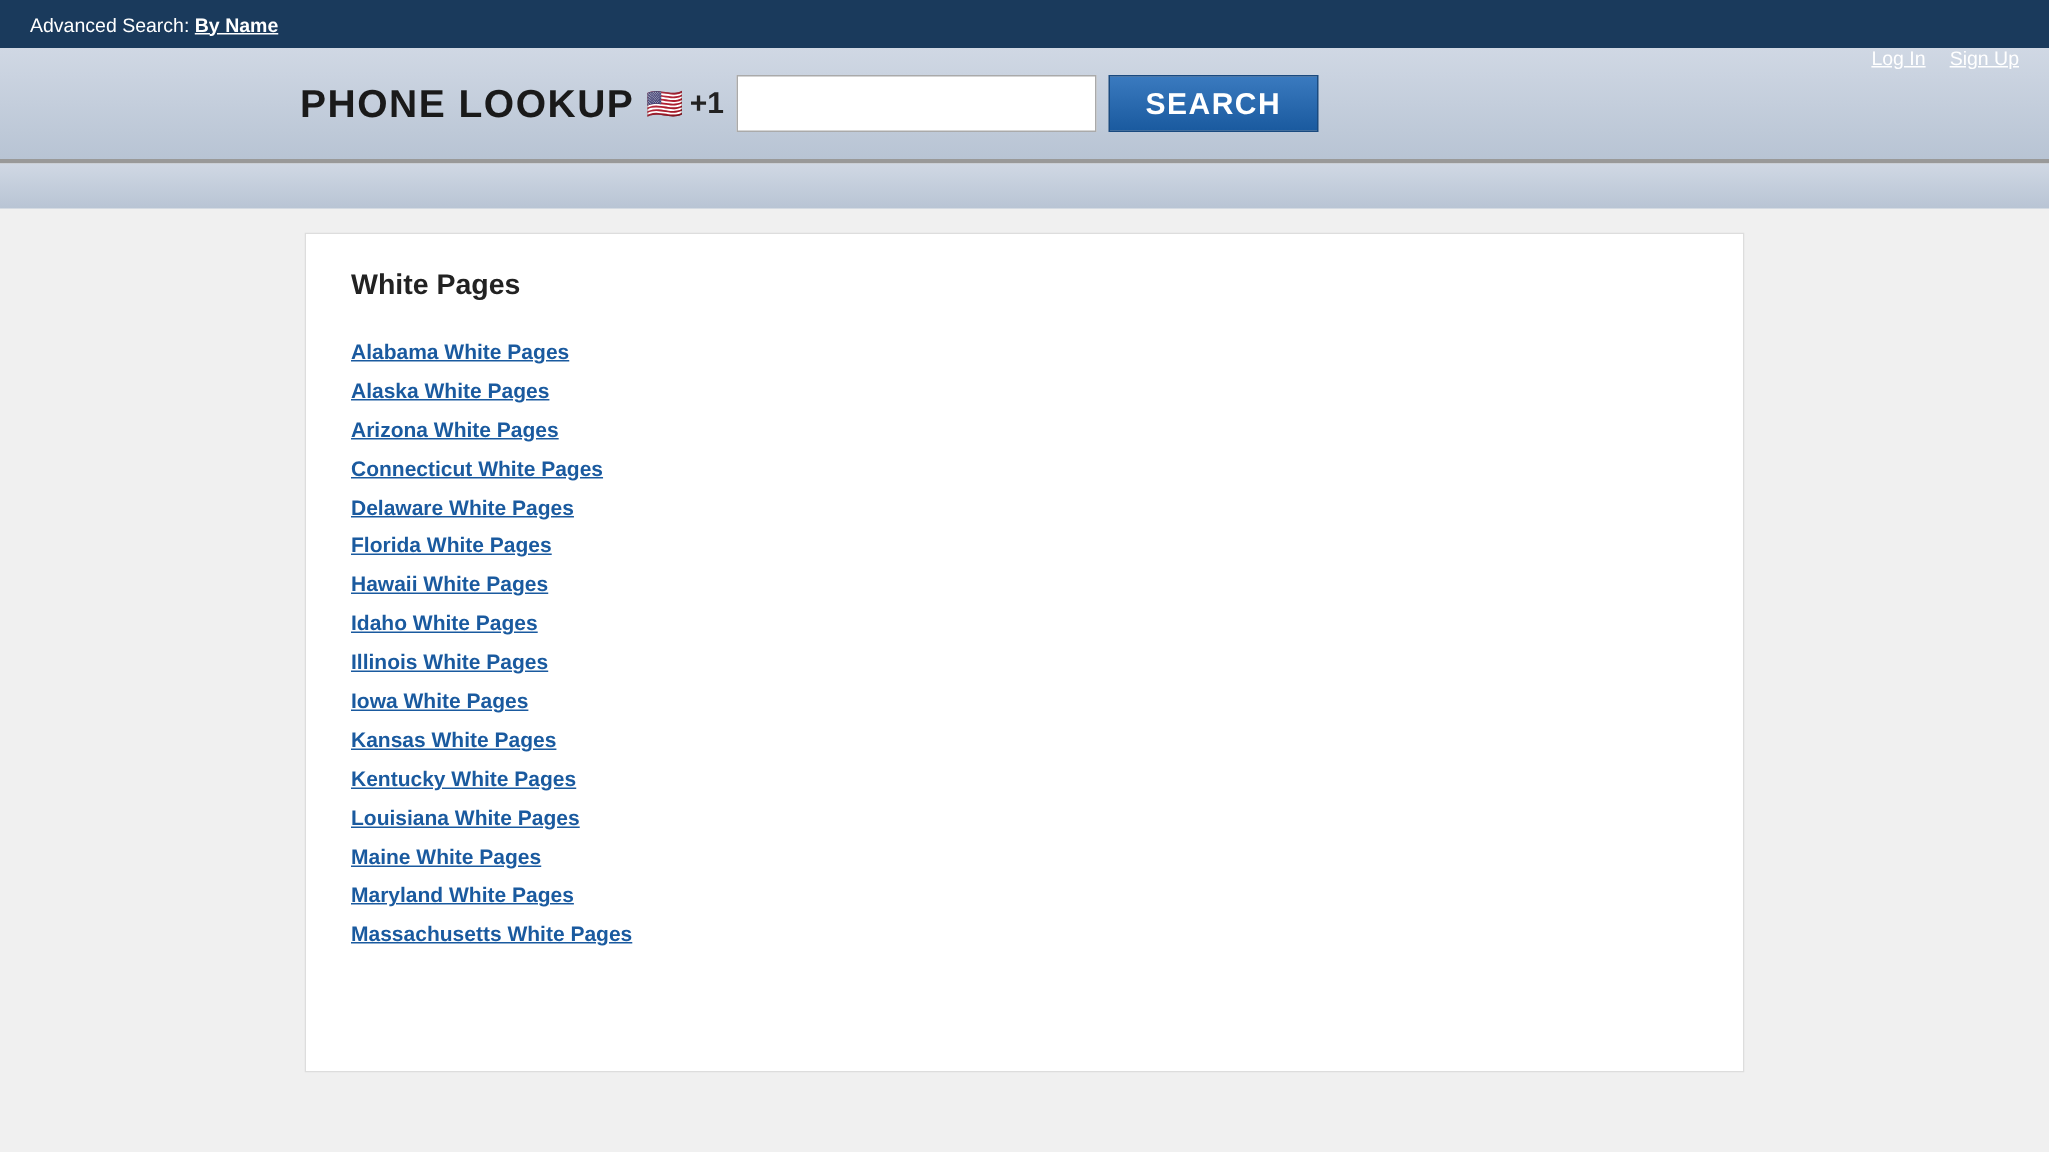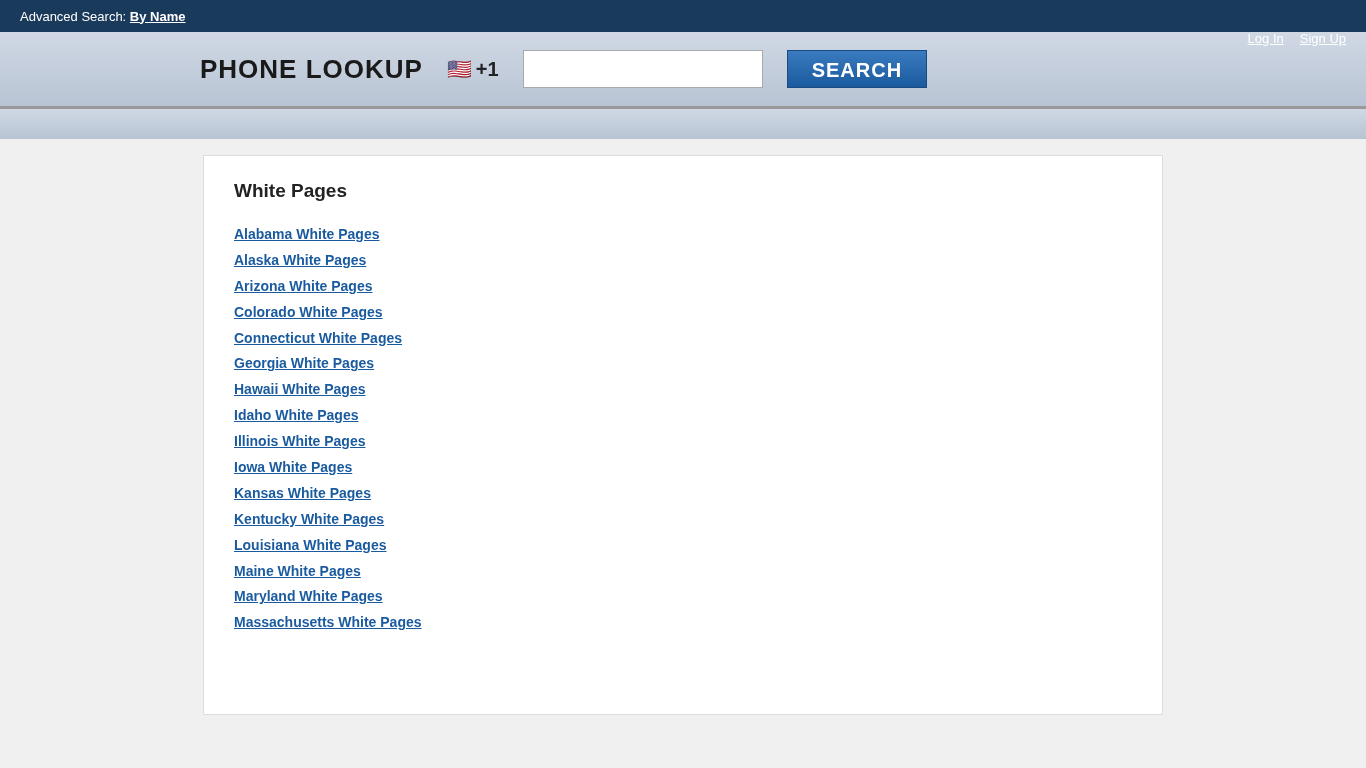--- a/index.html
+++ b/index.html
@@ -19,21 +19,21 @@
     #topbar-left a { color: #fff; text-decoration: underline; font-weight: bold; }
     #topbar-right { display: flex; gap: 16px; margin-top: 44px; }
     #topbar-right a { color: #fff; text-decoration: underline; font-size: 13px; }
 
     
     #search-section {
       background: linear-gradient(to bottom, #d0d8e4, #b8c4d4);
       padding: 18px 20px 18px 200px;
       display: flex;
       align-items: center;
-      gap: 24px;
+      gap: 8px;
       border-bottom: 3px solid #999;
     }
     #phone-lookup-label {
       font-size: 26px;
       font-weight: bold;
       color: #1a1a1a;
       letter-spacing: 1px;
     }
     #flag-country {
       font-size: 20px;
@@ -134,27 +134,27 @@
       <li>
         <a href="#">Alabama White Pages</a>
       </li>
       <li>
         <a href="#">Alaska White Pages</a>
       </li>
       <li>
         <a href="#">Arizona White Pages</a>
       </li>
       <li>
-        <a href="#">Colorado White Pages</a>
-      </li>
-      <li>
         <a href="#">Connecticut White Pages</a>
       </li>
       <li>
-        <a href="#">Georgia White Pages</a>
+        <a href="#">Delaware White Pages</a>
+      </li>
+      <li>
+        <a href="#">Florida White Pages</a>
       </li>
       <li>
         <a href="#">Hawaii White Pages</a>
       </li>
       <li>
         <a href="#">Idaho White Pages</a>
       </li>
       <li>
         <a href="#">Illinois White Pages</a>
       </li>

